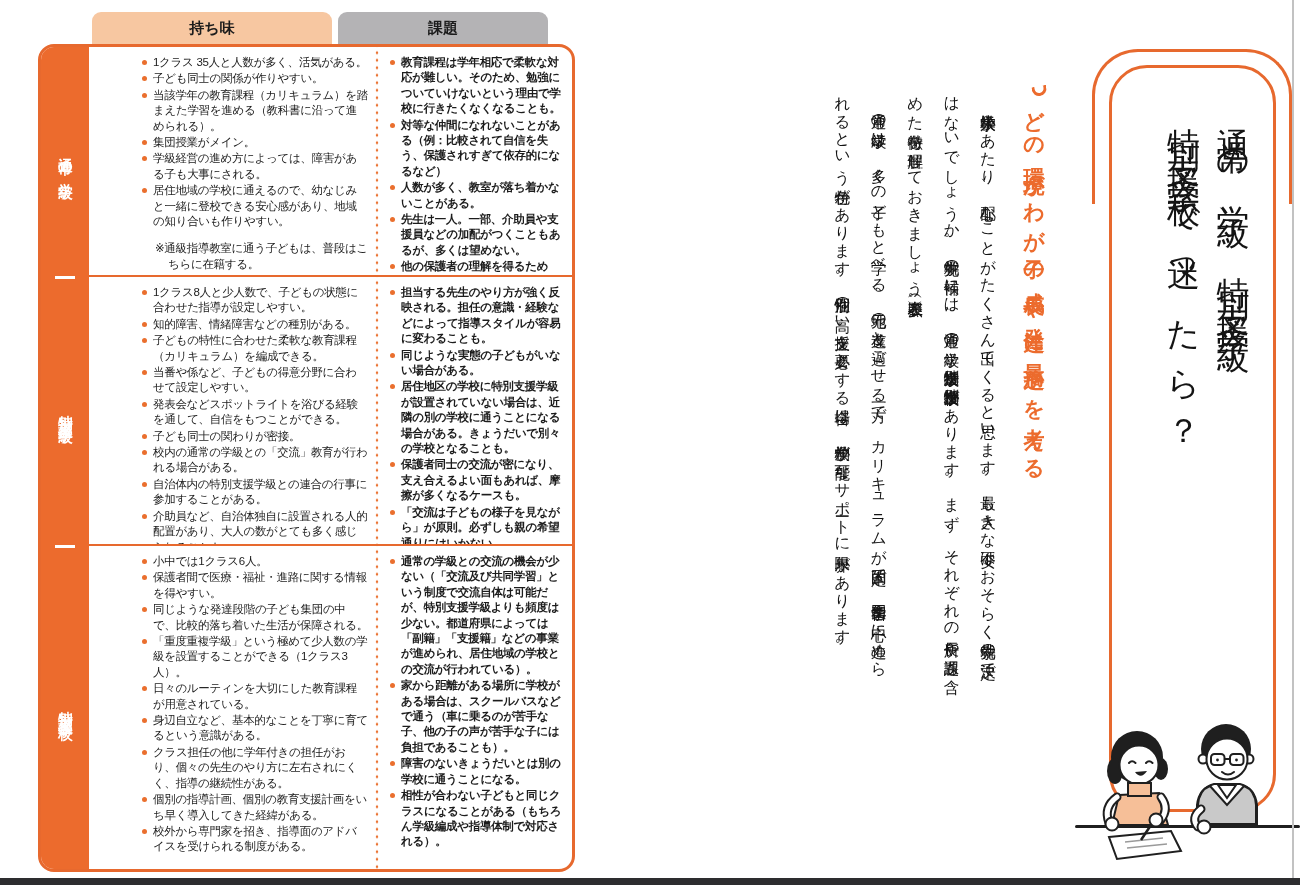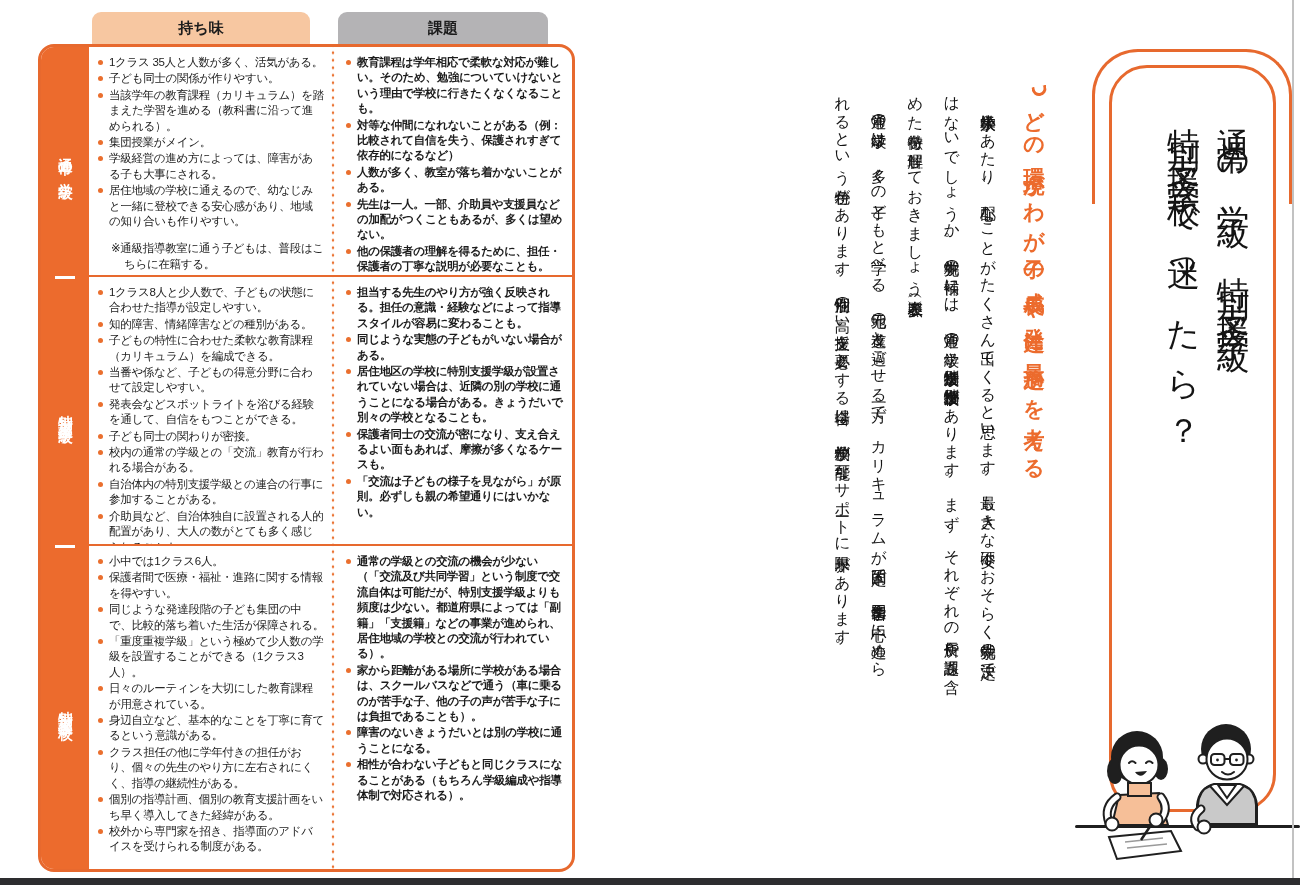--- a/index.html
+++ b/index.html
@@ -7,21 +7,21 @@
   .page {
     position:relative; width:1300px; height:885px; background:#ffffff;
     font-family:"Liberation Sans","DejaVu Sans",sans-serif; color:#1c1c1c; overflow:hidden;
   }
   
   .tab {
     position:absolute; height:32px; border-radius:9px 9px 0 0;
     display:flex; align-items:center; justify-content:center;
     font-size:15px; font-weight:700; color:#1c1c1c;
   }
-  .tab-merits { left:92px; top:12px; width:218px; background:#f7c7a1; }
+  .tab-merits { left:92px; top:12px; width:240px; background:#f7c7a1; }
   .tab-issues { left:338px; top:12px; width:210px; background:#b4b3b5;align-items:center; }
   .table-body {
     position:absolute; left:38px; top:44px; width:537px; height:828px;
     border:3px solid #e7692e; border-radius:16px; overflow:hidden;
     display:flex; flex-direction:column; background:#fff;
   }
   .trow { display:flex; flex:none; }
   .trow.grow { flex:1; }
   .rlabel {
     width:48px; flex:none; background:#ec6b2d; position:relative;
@@ -31,21 +31,21 @@
     writing-mode:vertical-rl; color:#fff; font-weight:700;
     font-size:14.5px; letter-spacing:3px;
   }
   .trow + .trow .rlabel::before {
     content:""; position:absolute; top:-1px; left:50%; transform:translateX(-50%);
     width:20px; height:3px; background:#fff;
   }
   .cells { display:flex; flex:1; min-width:0; }
   .sep > .cells { border-bottom:2.5px solid #e7692e; }
   .cell { overflow:hidden; font-size:11.5px; line-height:15.4px; letter-spacing:-0.3px; }
-  .cell-merits { width:240px; flex:none; padding:8px 5px 3px 9px; }
+  .cell-merits { width:240px; flex:none; padding:8px 5px 3px 9px;margin-left:44px; }
   .cell-issues { flex:1; padding:8px 7px 3px 9px;font-weight:bold; }
   .vdiv {
     flex:none; width:8px;
     background-image:radial-gradient(circle,#ea7434 1.3px,transparent 1.6px);
     background-size:8px 7.5px; background-repeat:repeat-y; background-position:center 2px;
   }
   ul.blist { list-style:none; margin:0; padding:0; }
   ul.blist li { position:relative; padding-left:11px; margin-bottom:1px; }
   ul.blist li::before {
     content:""; position:absolute; left:0; top:5px; width:5px; height:5px;

